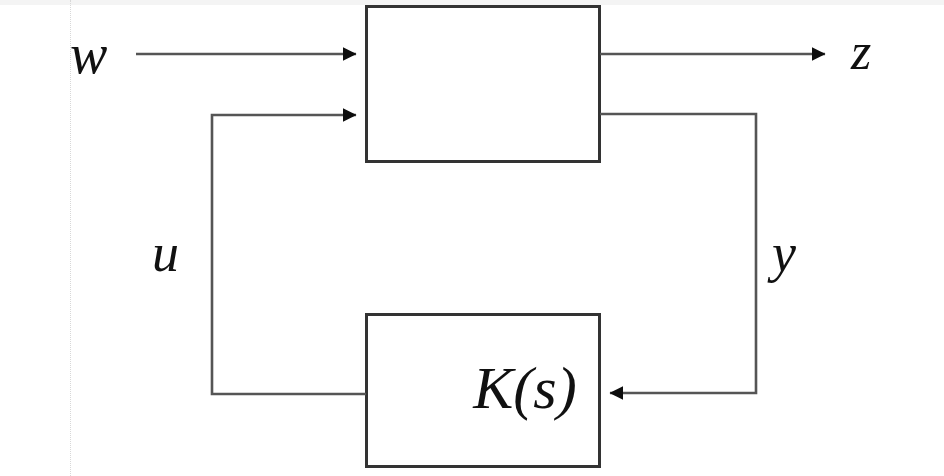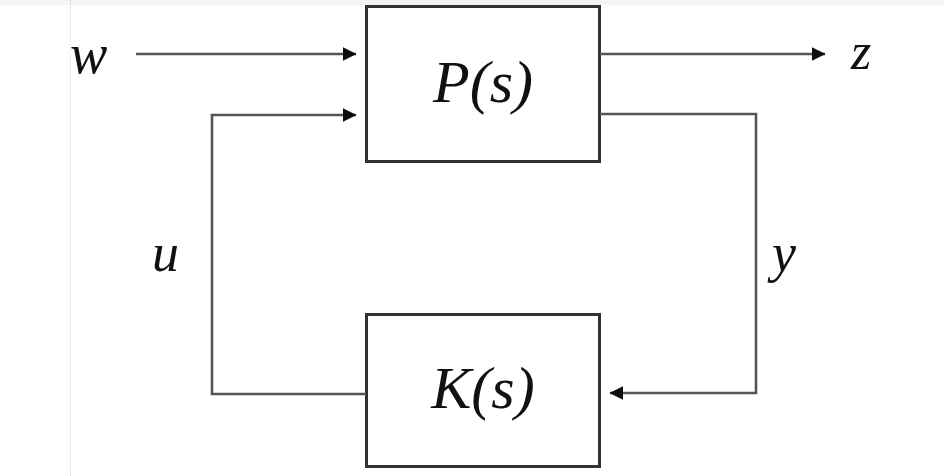--- a/index.html
+++ b/index.html
@@ -57,21 +57,21 @@
     position: absolute;
     font-style: italic;
     color: #111111;
     font-size: 60px;
     line-height: 1;
     white-space: nowrap;
     user-select: none;
     text-align: center;
   }
   .block-text-p { left: 366px; top: 52px;  width: 234px; }
-  .block-text-k { left: 366px; top: 358px; width: 234px; }
+  .block-text-k { left: 366px; top: 358px; width: 234px; padding-left: 42px; }
 </style>
 </head>
 <body>
 
 <div id="canvas">
 
   <div class="top-strip"></div>
   <div class="margin-guide"></div>
 
   <svg class="diagram-svg" width="944" height="476" viewBox="0 0 944 476">
@@ -87,21 +87,20 @@
 
     <line x1="136" y1="54" x2="356" y2="54" stroke="#555555" stroke-width="2.6" marker-end="url(#arrowRight)"></line>
 
     <line x1="600" y1="54" x2="825" y2="54" stroke="#555555" stroke-width="2.6" marker-end="url(#arrowRight)"></line>
 
     <polyline points="366,394 212,394 212,115 356,115" fill="none" stroke="#555555" stroke-width="2.6" marker-end="url(#arrowRight)"></polyline>
 
     <polyline points="600,114 756,114 756,393 610,393" fill="none" stroke="#555555" stroke-width="2.6" marker-end="url(#arrowRight)"></polyline>
   </svg>
 
-  <div class="block-text block-text-p">P(s)</div>
 
   <div class="block-text block-text-k">K(s)</div>
 
   <div class="math-label label-w">w</div>
 
   <div class="math-label label-z">z</div>
 
   <div class="math-label label-u">u</div>
 
   <div class="math-label label-y">y</div>

